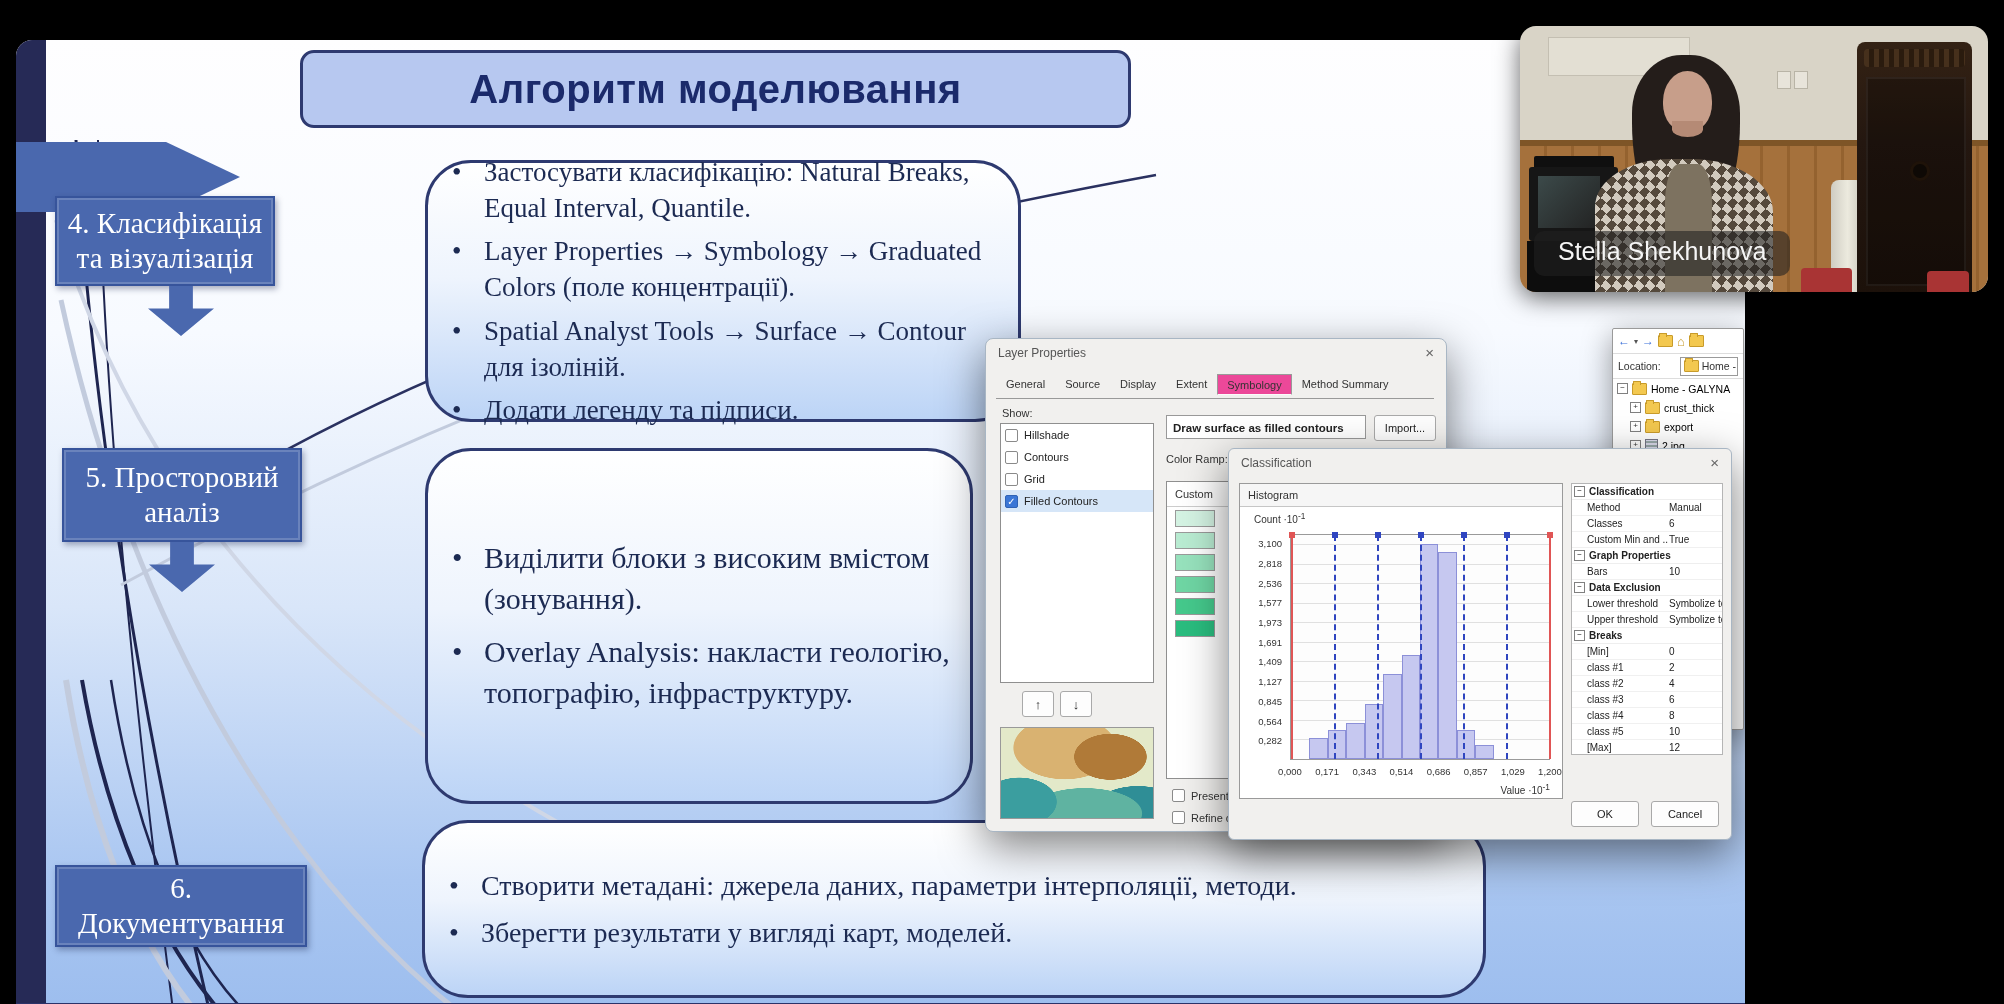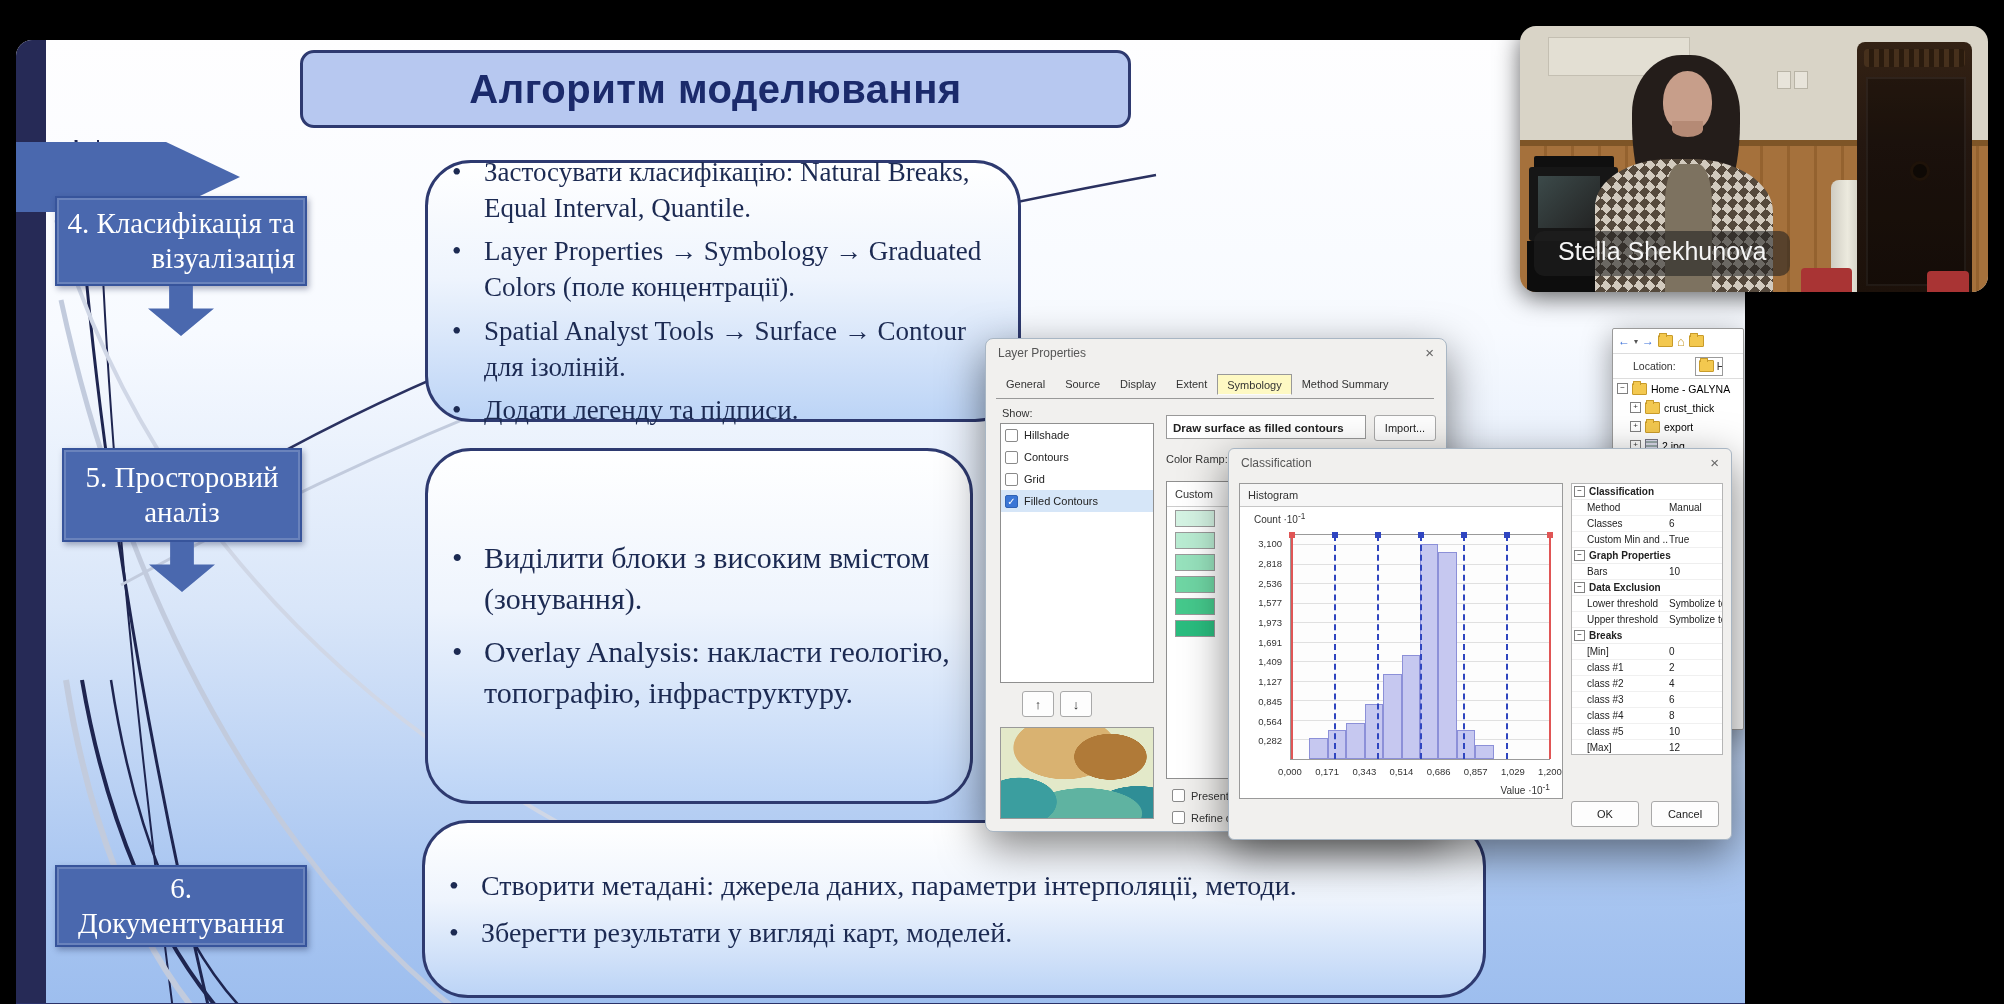--- a/index.html
+++ b/index.html
@@ -15,21 +15,21 @@
   .top-arrow{position:absolute;left:0;top:102px;width:224px;height:70px;background:#4a68ae;
     clip-path:polygon(0 0,67% 0,100% 50%,67% 100%,0 100%);}
   .title-banner{position:absolute;left:284px;top:10px;width:825px;height:72px;background:#b7c8f0;
     border:3px solid #2e3a70;border-radius:14px;display:flex;align-items:center;justify-content:center;}
   .title-banner span{font-size:40px;font-weight:bold;color:#1b2a6b;letter-spacing:.5px;}
 
   .step-box{position:absolute;background:#4a68ae;border:2px solid #37549b;
     box-shadow:inset 0 0 0 2px rgba(255,255,255,.18),2px 3px 6px rgba(20,30,70,.35);
     color:#fff;font-family:"Liberation Serif","DejaVu Serif",serif;font-size:29px;line-height:1.22;
     display:flex;align-items:center;justify-content:center;text-align:center;padding:6px 10px;box-sizing:border-box;}
-  .step4{left:39px;top:156px;width:252px;height:90px;text-align:right;}
+  .step4{left:39px;top:156px;width:220px;height:90px;}
   .step5{left:46px;top:408px;width:240px;height:94px;}
   .step6{left:39px;top:825px;width:252px;height:82px;}
   .down-arrow{position:absolute;width:66px;height:50px;background:#4a68ae;
     clip-path:polygon(32% 0,68% 0,68% 45%,100% 45%,50% 100%,0 45%,32% 45%);}
   .arrow4{left:132px;top:246px;}
   .arrow5{left:133px;top:502px;}
 
   .content-block{position:absolute;border:3px solid #2e3a70;border-radius:46px;
     background:linear-gradient(180deg,#ffffff 0%,#eef4fd 45%,#bcd4f6 100%);
     box-sizing:border-box;color:#1c2a52;font-family:"Liberation Serif","DejaVu Serif",serif;
@@ -53,21 +53,21 @@
   .btn{position:absolute;background:#fdfdfd;border:1px solid #a9a9a9;border-radius:3px;
     display:flex;align-items:center;justify-content:center;font-size:11px;color:#222;}
   .chk{width:13px;height:13px;border:1px solid #8a8a8a;border-radius:2px;background:#fff;display:inline-block;
     box-sizing:border-box;flex:none;}
   .chk.on{background:#3a76d6;border-color:#2f62b4;color:#fff;font-size:10px;line-height:11px;text-align:center;}
 
   
   .lp{left:969px;top:298px;width:460px;height:492px;}
   .lp-tabs{position:absolute;left:10px;top:34px;width:438px;height:25px;border-bottom:1px solid #999;}
   .lp-tab{display:inline-block;padding:4px 9px 3px;border:1px solid transparent;color:#333;}
-  .lp-tab.active{background:#fef9c3;border:1px solid #999;border-bottom:1px solid #fbfbfa;position:relative;top:1px;}
+  .lp-tab.active{background:#ec4899;border:1px solid #999;border-bottom:1px solid #fbfbfa;position:relative;top:1px;}
   .lp-show{position:absolute;left:16px;top:68px;color:#333;}
   .lp-list{position:absolute;left:14px;top:84px;width:152px;height:258px;background:#fff;border:1px solid #8f8f8f;}
   .lp-item{display:flex;align-items:center;gap:6px;height:22px;padding:0 4px;}
   .lp-item.sel{background:#d6e6f8;}
   .updown{width:30px;height:24px;font-size:13px;font-weight:bold;}
   .lp-preview{position:absolute;left:14px;top:388px;width:152px;height:90px;border:1px solid #999;
     background:
      radial-gradient(ellipse 60px 38px at 72% 32%, #b07a38 0 60%, transparent 61%),
      radial-gradient(ellipse 85px 52px at 42% 22%, #d9b271 0 60%, transparent 61%),
      radial-gradient(ellipse 62px 40px at 12% 82%, #3b9e9f 0 60%, transparent 61%),
@@ -90,21 +90,21 @@
 
   
   .cat{left:1596px;top:288px;width:130px;height:400px;background:#fff;border:1px solid #9a9a9a;border-radius:2px;
     position:absolute;font-size:10.5px;box-shadow:0 8px 30px rgba(0,0,0,.4);}
   .cat-toolbar{display:flex;align-items:center;gap:4px;height:24px;padding:0 5px;border-bottom:1px solid #ddd;}
   .cat-toolbar .tb{font-size:12px;color:#3a6fd8;}
   .cat-toolbar .tb.caret{font-size:8px;color:#555;}
   .ico-folder{width:13px;height:10px;background:#f3c84f;border:1px solid #c89b2a;border-radius:1px;position:relative;display:inline-block;flex:none;}
   .ico-folder::before{content:"";position:absolute;left:0;top:-3px;width:6px;height:3px;background:#f3c84f;border:1px solid #c89b2a;border-bottom:none;border-radius:1px 1px 0 0;}
   .ico-home{color:#c89b2a;font-size:13px;}
-  .cat-loc{display:flex;align-items:center;gap:19px;height:24px;padding:0 20px;border-bottom:1px solid #ddd;color:#333;}
+  .cat-loc{display:flex;align-items:center;gap:19px;height:24px;padding:0 5px;border-bottom:1px solid #ddd;color:#333;}
   .cat-loc .locbox{flex:1;display:flex;align-items:center;gap:3px;border:1px solid #9a9a9a;height:17px;padding:0 3px;overflow:hidden;white-space:nowrap;}
   .tree-row{display:flex;align-items:center;gap:4px;height:19px;white-space:nowrap;overflow:hidden;}
   .tree-exp{width:9px;height:9px;border:1px solid #808080;background:#fff;font-size:8px;line-height:7px;text-align:center;color:#333;flex:none;}
   .ico-raster{width:11px;height:11px;flex:none;background:
      repeating-linear-gradient(0deg,#9aa 0 2px,#dde 2px 4px),
      repeating-linear-gradient(90deg,#99a 0 2px,#dde 2px 4px);border:1px solid #778;}
   .ico-layer{width:12px;height:12px;border-radius:50%;flex:none;
      background:radial-gradient(circle at 35% 35%,#7fd6c0,#1f7fb8);border:1px solid #1a6a9a;}
 
   

